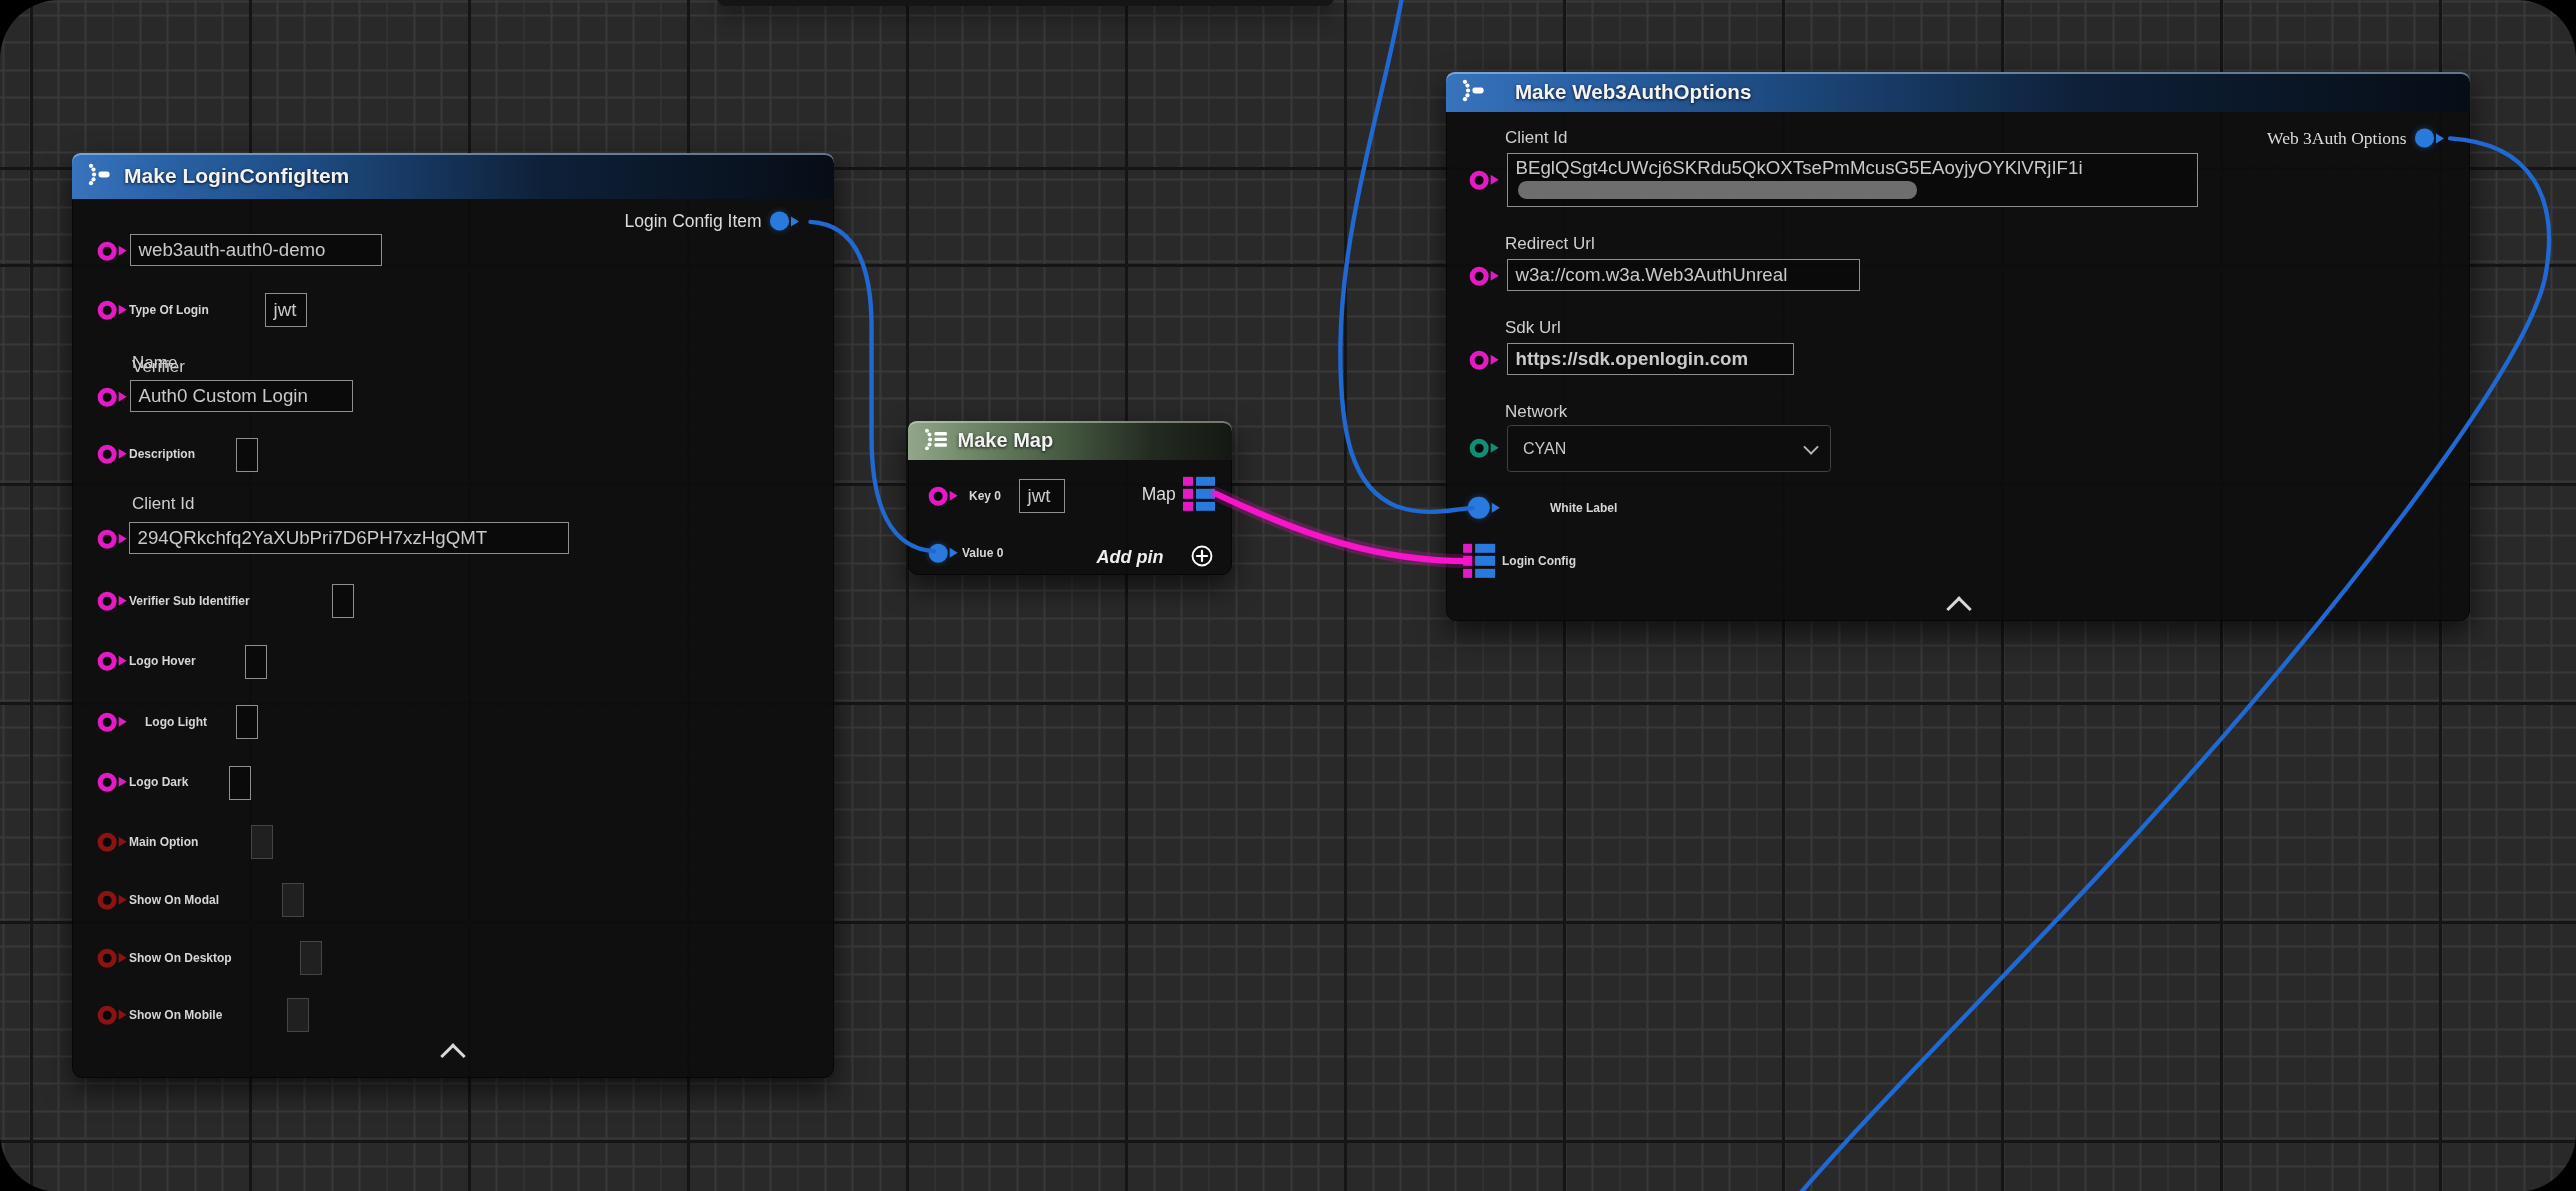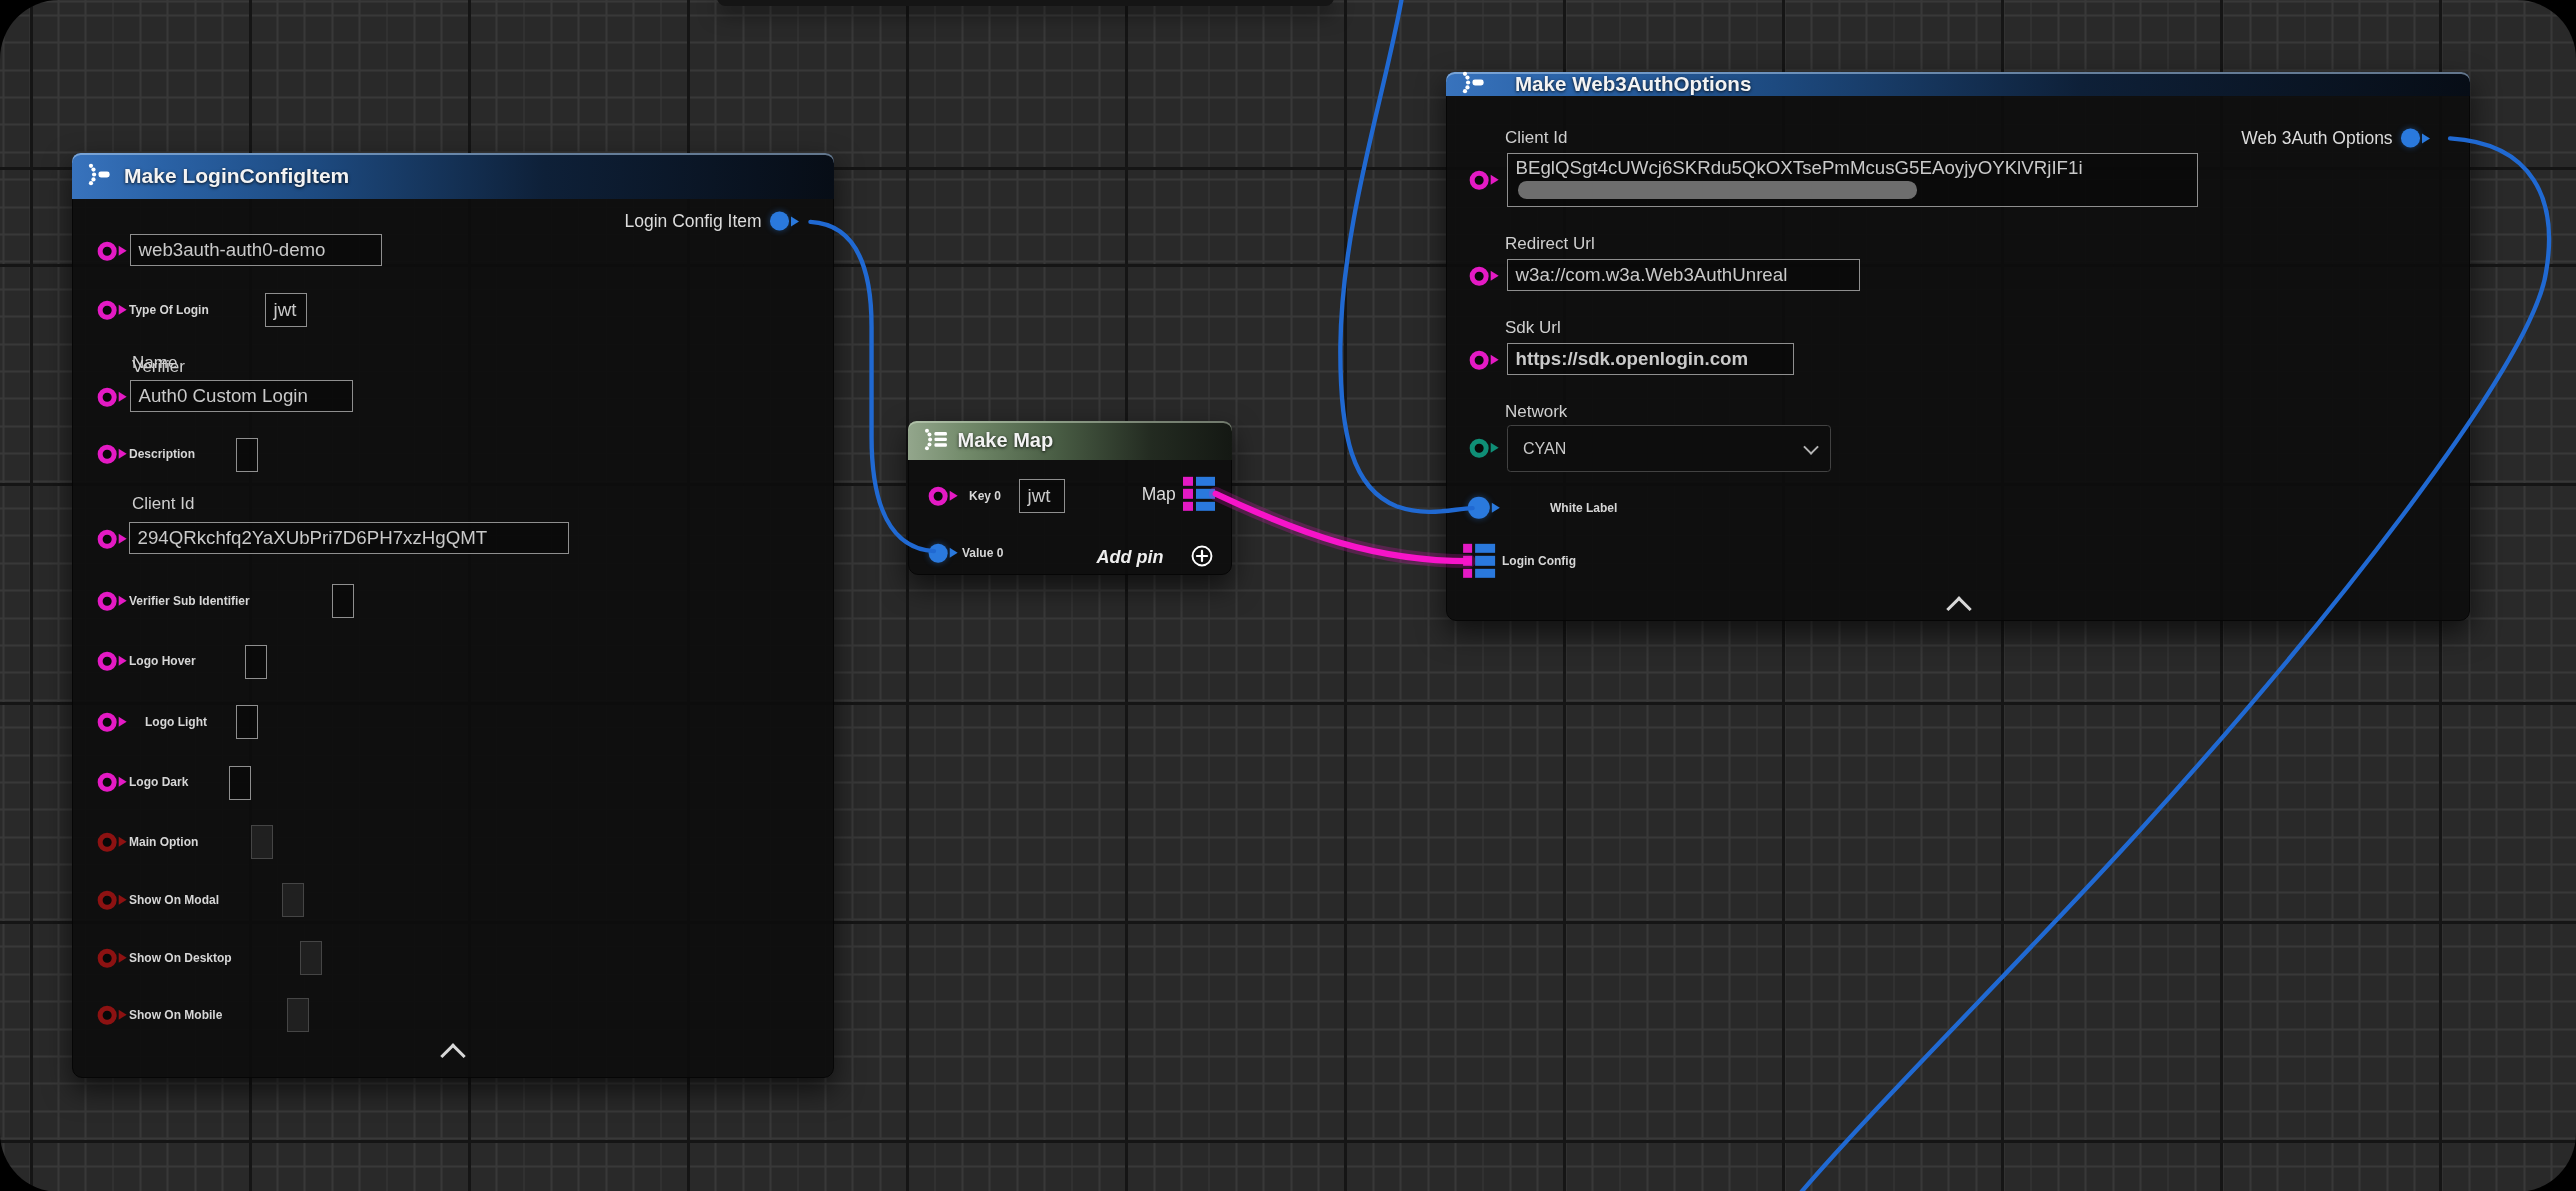--- a/index.html
+++ b/index.html
@@ -239,37 +239,37 @@
       <span>
         <svg width="24" height="24" viewBox="0 0 38 38">
             <circle cx="19" cy="19" r="15" fill="none" stroke="#fff" stroke-width="3"></circle>
             <path d="M19 11v16M11 19h16" stroke="#fff" stroke-width="3.5" stroke-linecap="round"></path>
           </svg>
       </span>
     </div>
   </div>
 
   <div class="node" style="left:1446px;top:72px;width:1024px;height:549px;">
-    <div class="nheader blue" style="height:24px;gap:28px;">
+    <div class="nheader blue" style="height:40px;gap:28px;">
       <span>
         <svg width="27.4" height="25" viewBox="0 0 44 40">
             <g fill="#fff">
               <circle cx="8" cy="6" r="3.4"></circle>
               <circle cx="12" cy="12" r="3.4"></circle>
               <circle cx="13" cy="20" r="3.4"></circle>
               <circle cx="12" cy="28" r="3.4"></circle>
               <circle cx="8" cy="34" r="3.4"></circle>
               <rect x="20" y="15" width="18" height="10" rx="4"></rect>
             </g>
           </svg>
       </span>
       <span class="ntitle" style="font-size:20.6px;">Make Web3AuthOptions</span>
     </div>
 
-    <div class="orow" style="right:39px;top:65px;">
+    <div class="orow" style="right:25px;top:65px;font-family:Liberation Serif, serif;">
       <span class="plabel-in">Web 3Auth Options</span>
       <span class="pin fill rel" style="--pc:var(--object-pin);">
           <i class="c"></i>
           <i class="w"></i>
         </span>
     </div>
 
     <span class="plabel-above" style="left:58px;top:55px;">Client Id</span>
     <span class="pin ring" style="--pc:var(--struct-pin);left:32px;top:107px;">
         <i class="c"></i>

